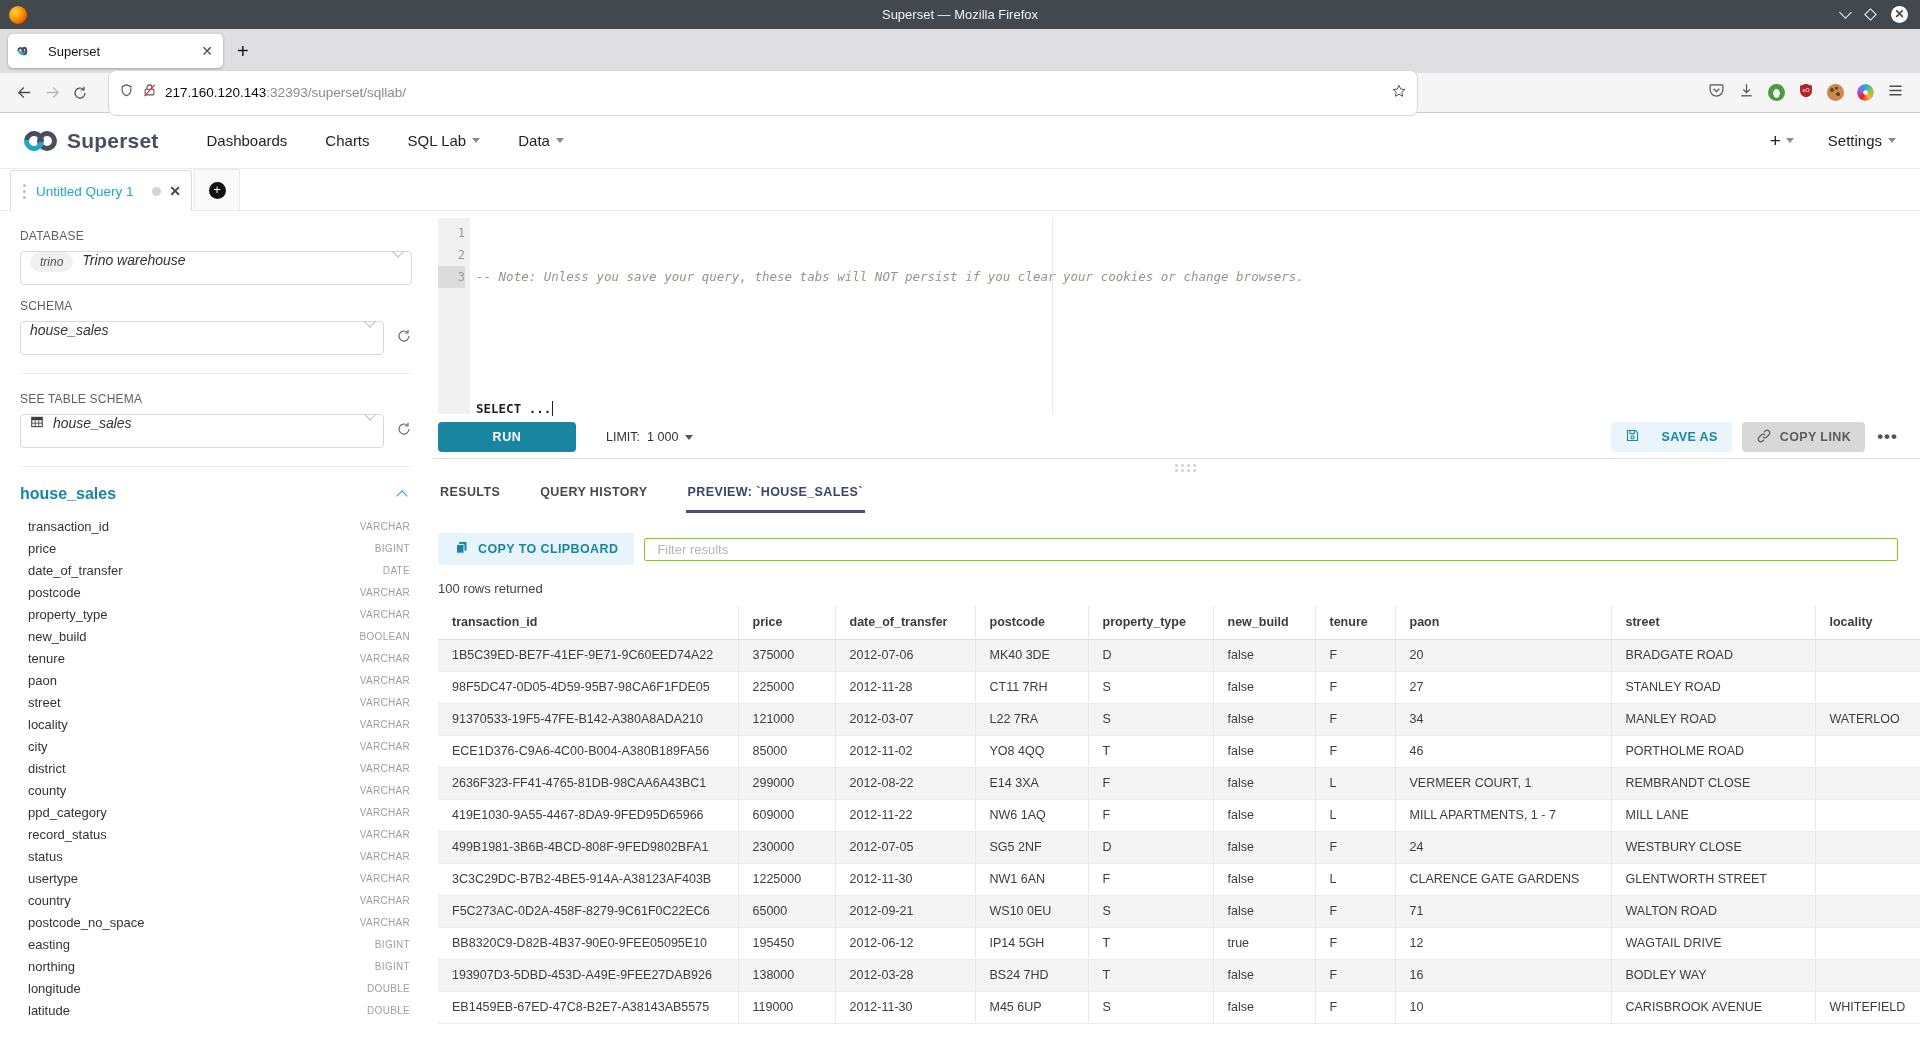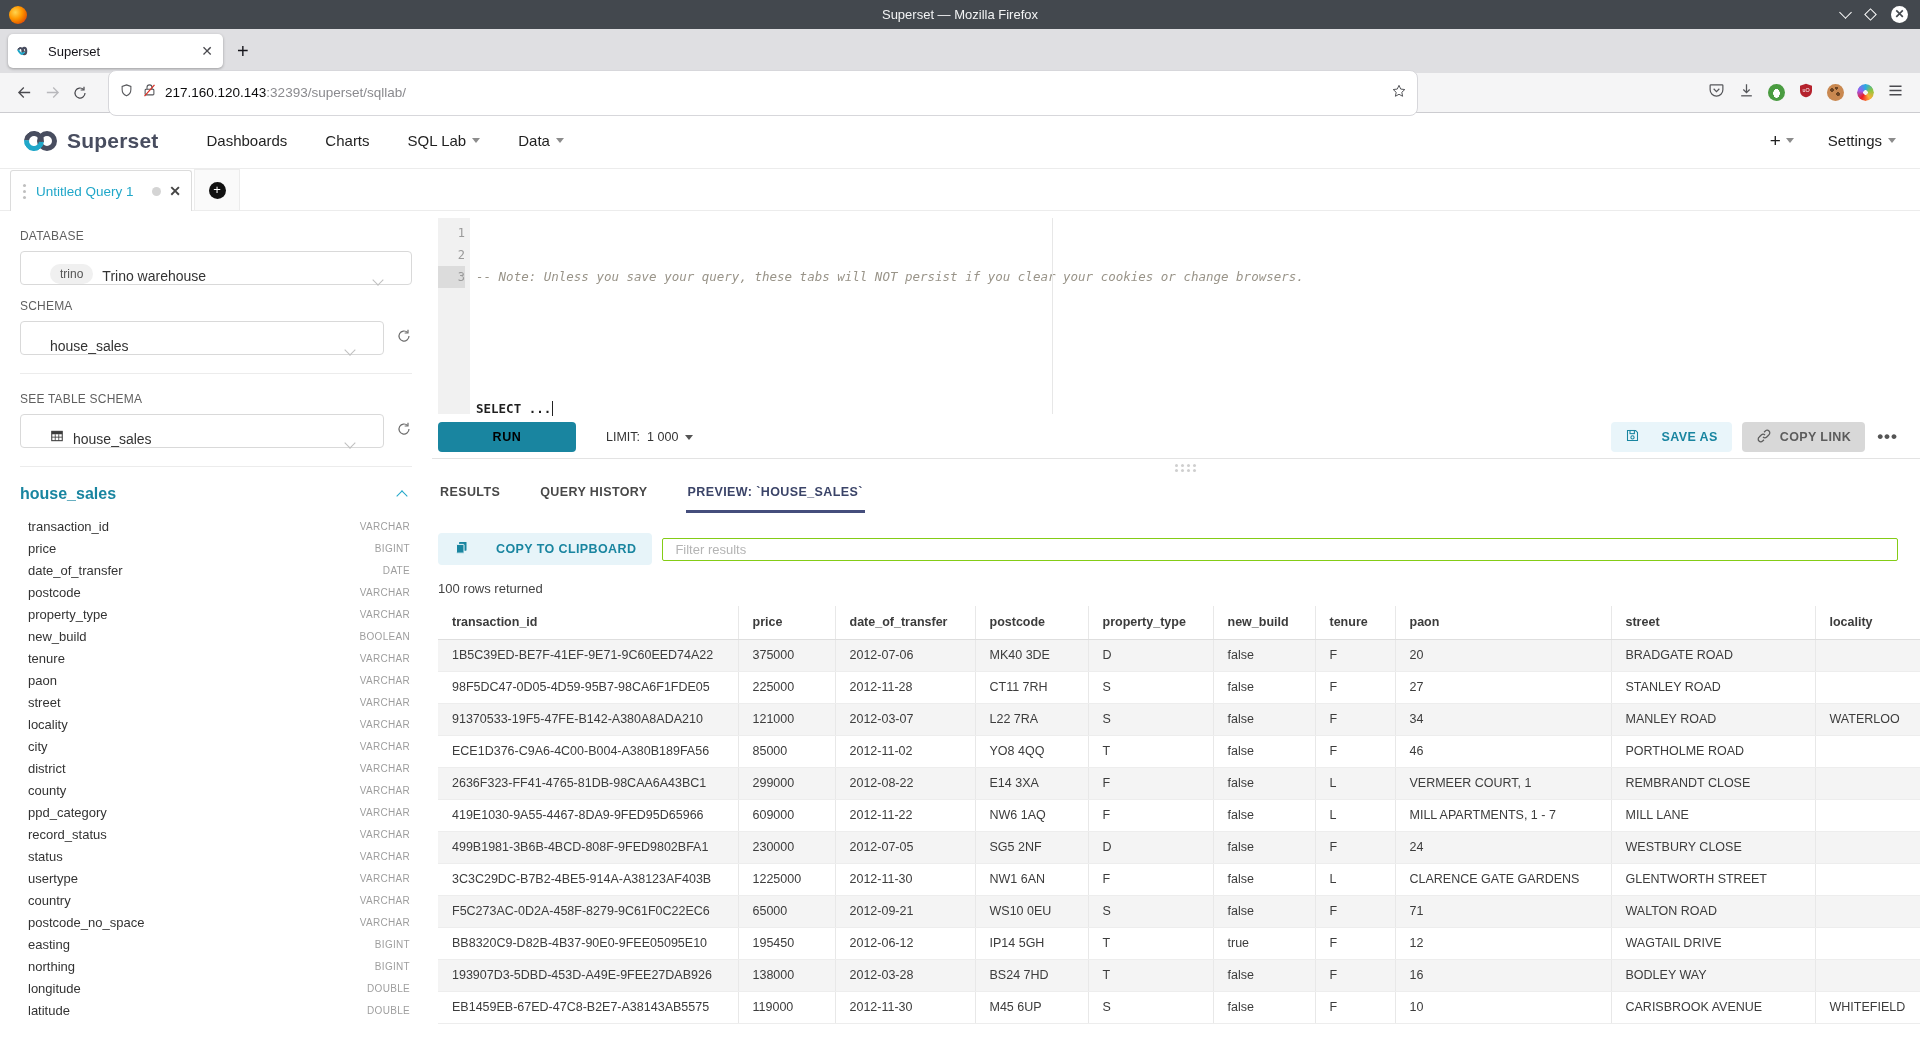--- a/index.html
+++ b/index.html
@@ -69,21 +69,21 @@
             display:flex; align-items:center; justify-content:center; margin-left:2px; }
   .circle-plus { width:17px; height:17px; border-radius:50%; background:#111; color:#fff; font-size:13px;
                  line-height:16px; text-align:center; }
 
   
   .content { display:flex; height:831px; }
   .sidebar { width:432px; padding:18px 20px 0 20px; overflow:hidden; }
   .label { font-size:12px; color:#5f5f5f; margin-bottom:8px; letter-spacing:.2px; }
   .selrow { display:flex; align-items:center; gap:12px; }
   .select { flex:1; height:34px; border:1px solid #d9d9d9; border-radius:4px; background:#fff;
-            display:flex; align-items:flex-end; padding:0 29px; gap:9px; }
+            display:flex; align-items:flex-start; padding:0 9px; gap:9px;font-style:italic; }
   .sel-chev { width:8px; height:8px; border-right:1.4px solid #bfbfbf; border-bottom:1.4px solid #bfbfbf;
               transform:rotate(45deg); margin-left:auto; margin-top:-4px; }
   .pill { background:#f0f0f0; border-radius:11px; padding:3px 10px; font-size:12px; color:#555; }
   .sel-text { font-size:14px; color:#333; }
   .divider { border-top:1px solid #ececec; margin:18px 0; }
   .tbl-title-row { display:flex; align-items:center; margin-top:2px; }
   .tbl-title { color:#1985a0; font-size:16px; font-weight:bold; }
   .chev-up { width:8px; height:8px; border-right:1.6px solid #20a7c9; border-bottom:1.6px solid #20a7c9;
              transform:rotate(-135deg); margin-left:auto; margin-top:4px; margin-right:6px; }
   .collist { margin-top:12px; padding-left:8px; }
@@ -96,21 +96,21 @@
   .gutter { position:absolute; left:0; top:0; bottom:0; width:32px; background:#f1f1f1; color:#9a9a9a;
             font-size:12px; text-align:right; padding:4px 5px 0 0; line-height:22px; }
   .gutter .active-ln { background:#dcdcdc; display:block; }
   .lines { margin-left:38px; padding-top:4px; font-size:12.5px; line-height:22px; white-space:pre; }
   .comment { color:#999489; font-style:italic; }
   .sqltext { color:#1f1f1f; font-weight:bold; }
   .cursor { border-left:1.5px solid #222; margin-left:1px; }
   .printmargin { position:absolute; top:0; bottom:0; left:614px; width:1px; background:#e7e7e7; }
 
   .runbar { height:38px; margin-top:4px; display:flex; align-items:center; padding:0 22px 0 6px; }
-  .runbtn { width:138px; height:30px; background:#1985a0; color:#000000; border:none; border-radius:4px;
+  .runbtn { width:138px; height:30px; background:#1985a0; color:#ffffff; border:none; border-radius:4px;
             font-size:12.5px; font-weight:bold; letter-spacing:.6px; font-family:inherit; }
   .limit { display:flex; align-items:center; gap:7px; margin-left:30px; font-size:12.5px; color:#333; }
   .limit .caret { border-top-color:#555; }
   .runbar-right { margin-left:auto; display:flex; align-items:center; gap:10px; }
   .saveas { height:30px; background:#e9f5fa; border:none; border-radius:4px; color:#1985a0; font-weight:bold;
             font-size:12.5px; letter-spacing:.4px; padding:0 14px; display:flex; align-items:center; gap:21px; font-family:inherit; }
   .copylink { height:30px; background:#d8d8d8; border:none; border-radius:4px; color:#5c5c5c; font-weight:bold;
               font-size:12.5px; letter-spacing:.4px; padding:0 14px; display:flex; align-items:center; gap:8px; font-family:inherit; }
   .morebtn { color:#555; font-size:17px; font-weight:bold; letter-spacing:1px; margin-left:2px; }
 
@@ -119,21 +119,21 @@
   .handle-dots { width:3px; height:3px; border-radius:50%; background:#cfcfcf;
                  box-shadow:6px 0 0 #cfcfcf, 12px 0 0 #cfcfcf, 18px 0 0 #cfcfcf,
                             0 5px 0 #cfcfcf, 6px 5px 0 #cfcfcf, 12px 5px 0 #cfcfcf, 18px 5px 0 #cfcfcf; }
 
   .rtabs { display:flex; gap:36px; margin:6px 0 0 6px; }
   .rtab { font-size:12.5px; font-weight:bold; color:#484848; letter-spacing:.4px; padding:8px 2px 11px 2px; }
   .rtab.active { color:#3b4468; border-bottom:3px solid #454e7c; }
 
   .resbar { display:flex; align-items:center; margin:20px 22px 0 6px; }
   .copyclip { height:32px; background:#e7f4f9; border:none; border-radius:4px; color:#1985a0; font-weight:bold;
-              font-size:12.5px; letter-spacing:.4px; padding:0 16px; display:flex; align-items:center; gap:27px; font-family:inherit; }
+              font-size:12.5px; letter-spacing:.4px; padding:0 16px; display:flex; align-items:center; gap:9px; font-family:inherit; }
   .filter { flex:1; height:23px; margin-left:10px; border:1px solid #84cc16; border-radius:2px;
             padding:0 12px; font-size:13px; color:#333; font-family:inherit; outline:none; }
   .filter::placeholder { color:#b4b4b4; }
   .rowsret { font-size:13px; color:#444; margin:16px 0 10px 6px; }
 
   .tablewrap { margin-left:6px; overflow:hidden; flex:1; }
   table.grid { border-collapse:collapse; table-layout:fixed; width:1517px; font-size:12.5px; color:#3c3c3c; }
   .grid th { font-weight:bold; text-align:left; height:33px; padding:0 14px; background:#fff;
              border-bottom:1px solid #dedede; border-right:1px solid #e8e8e8; white-space:nowrap; overflow:hidden; }
   .grid td { height:32px; padding:0 14px; border-bottom:1px solid #ededed; border-right:1px solid #e8e8e8;

